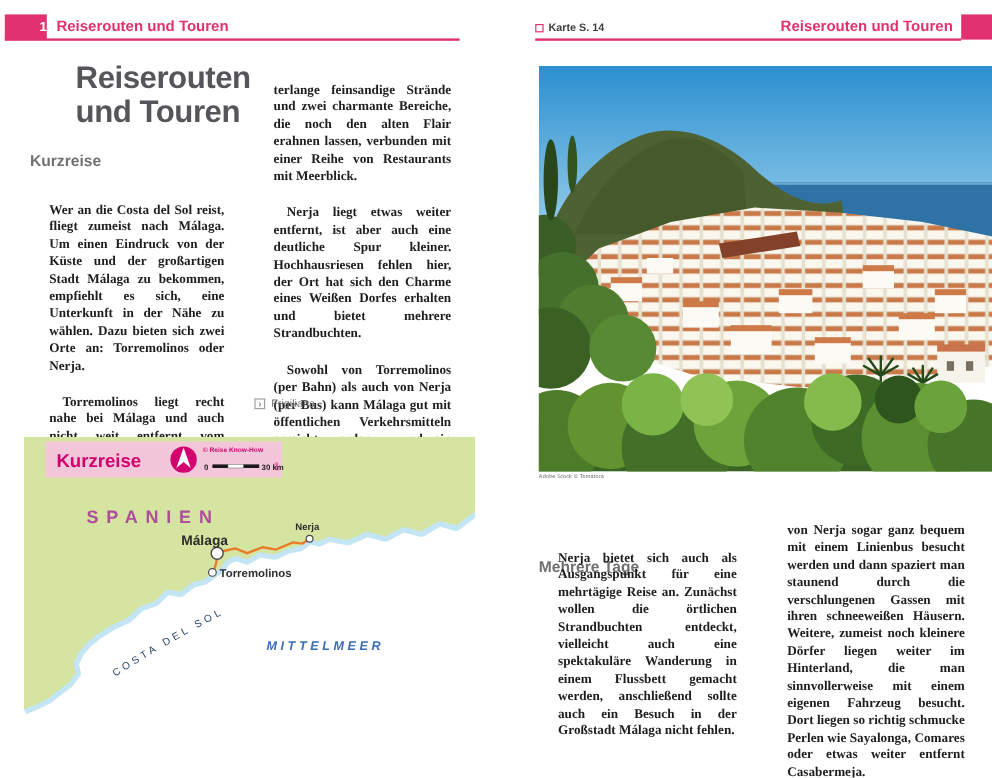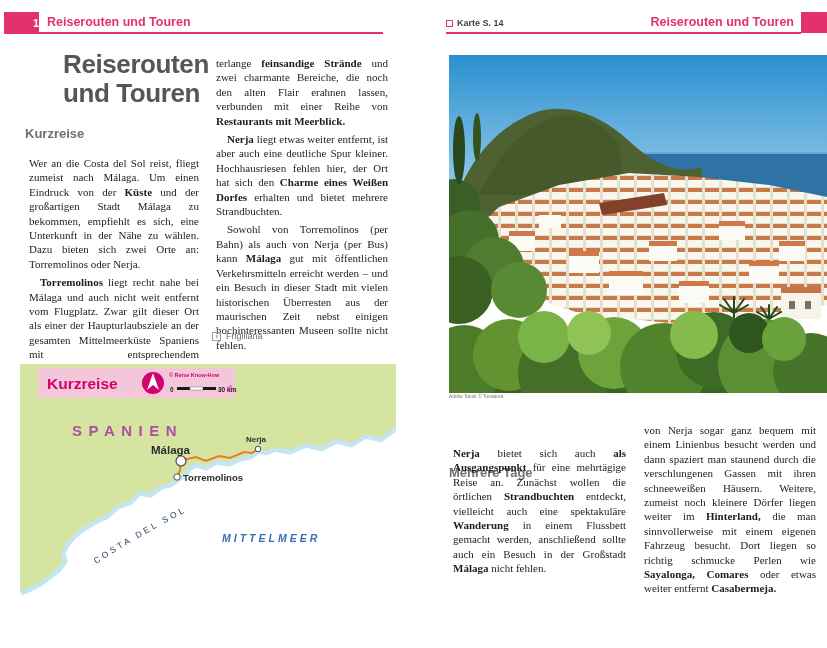--- a/index.html
+++ b/index.html
@@ -43,21 +43,21 @@
   .section-head{
     position:absolute;color:var(--gray-head);font-size:13px;font-weight:bold;
   }
   #sec-kurzreise{left:25px;top:126px;}
   #sec-mehrere{left:449px;top:417px;margin-top:48px;}
 
   .col{
     position:absolute;text-align:justify;
     font-family:"Liberation Serif",serif;font-size:11px;line-height:14.4px;color:var(--body);
   }
-  .col p{margin:4px;}
+  .col p{margin:16px;font-weight:bold;}
   .col p.ind{text-indent:11px;}
   #lcol1{left:25px;top:152px;width:178px;}
   #lcol2{left:212px;top:52px;width:180px;}
   #rcol1{left:449px;top:442px;width:181px;}
   #rcol2{left:640px;top:419px;width:180px;}
 
   .caption{
     position:absolute;left:212px;top:331px;display:flex;align-items:center;gap:5px;
     color:var(--gray-head);font-size:9px;
   }

